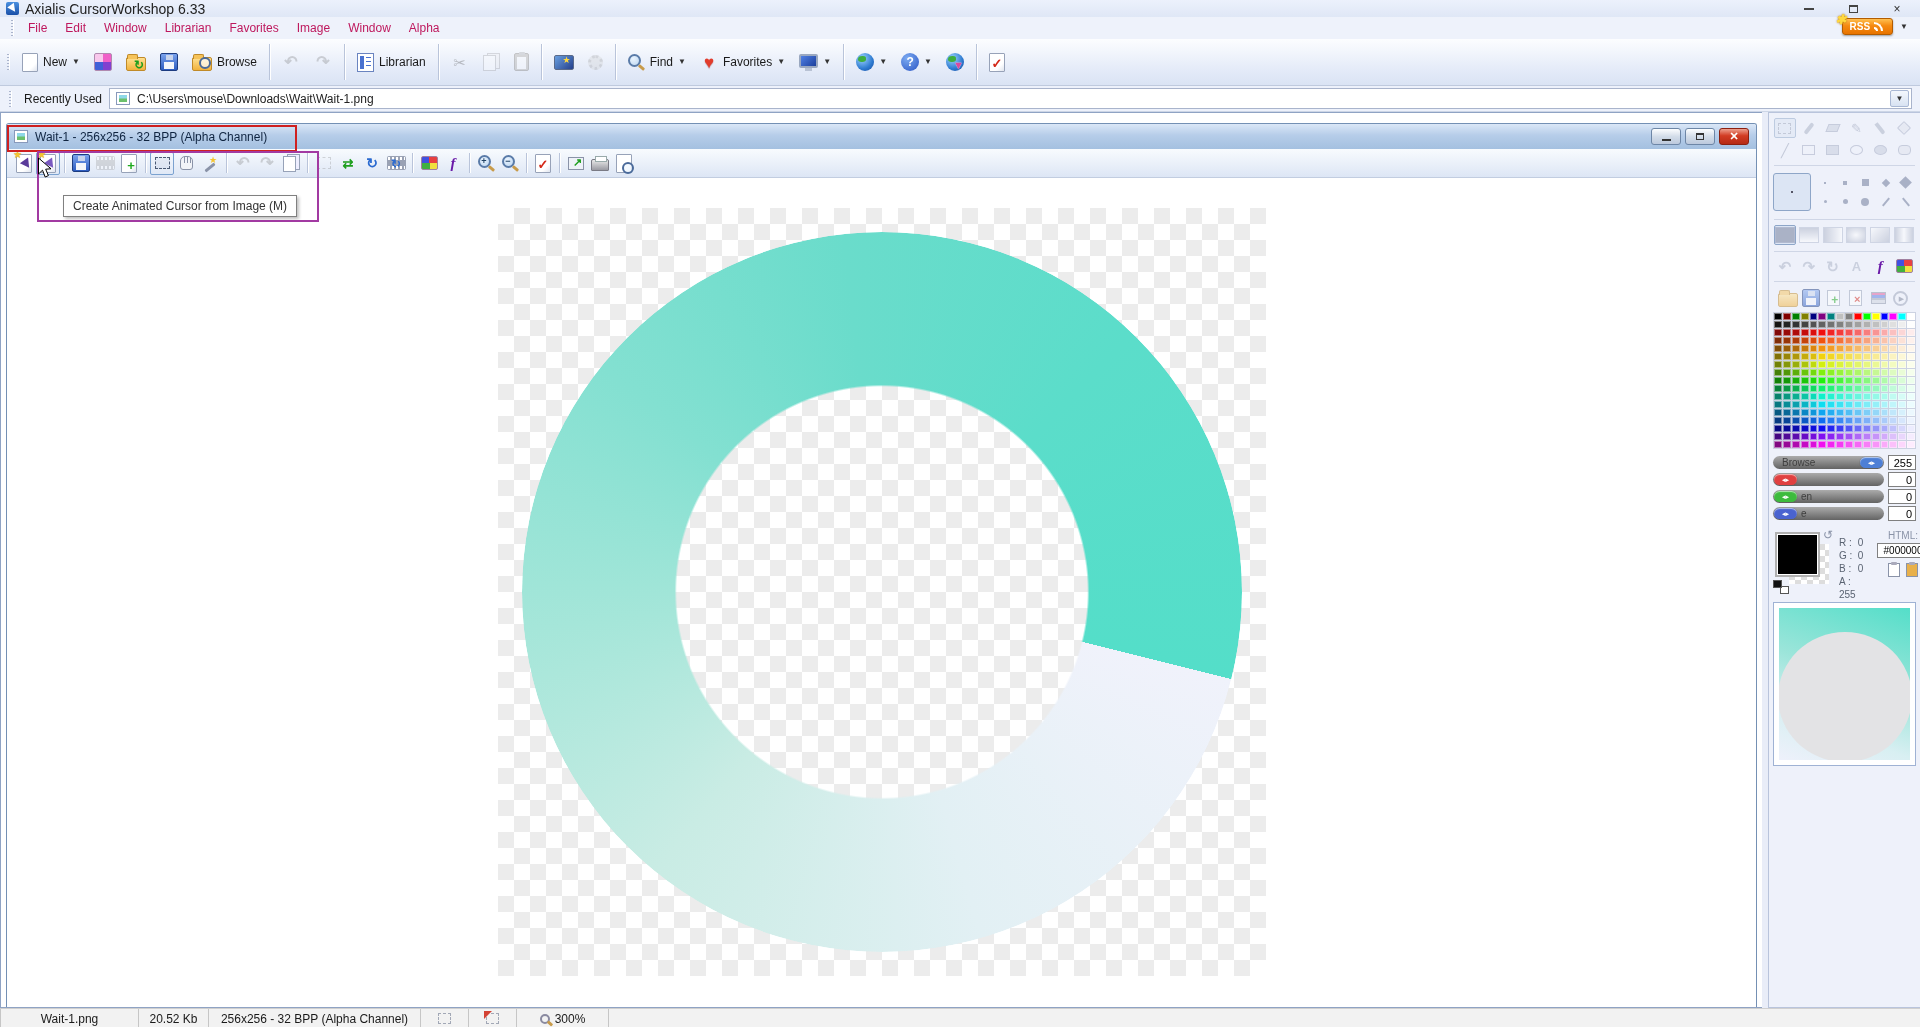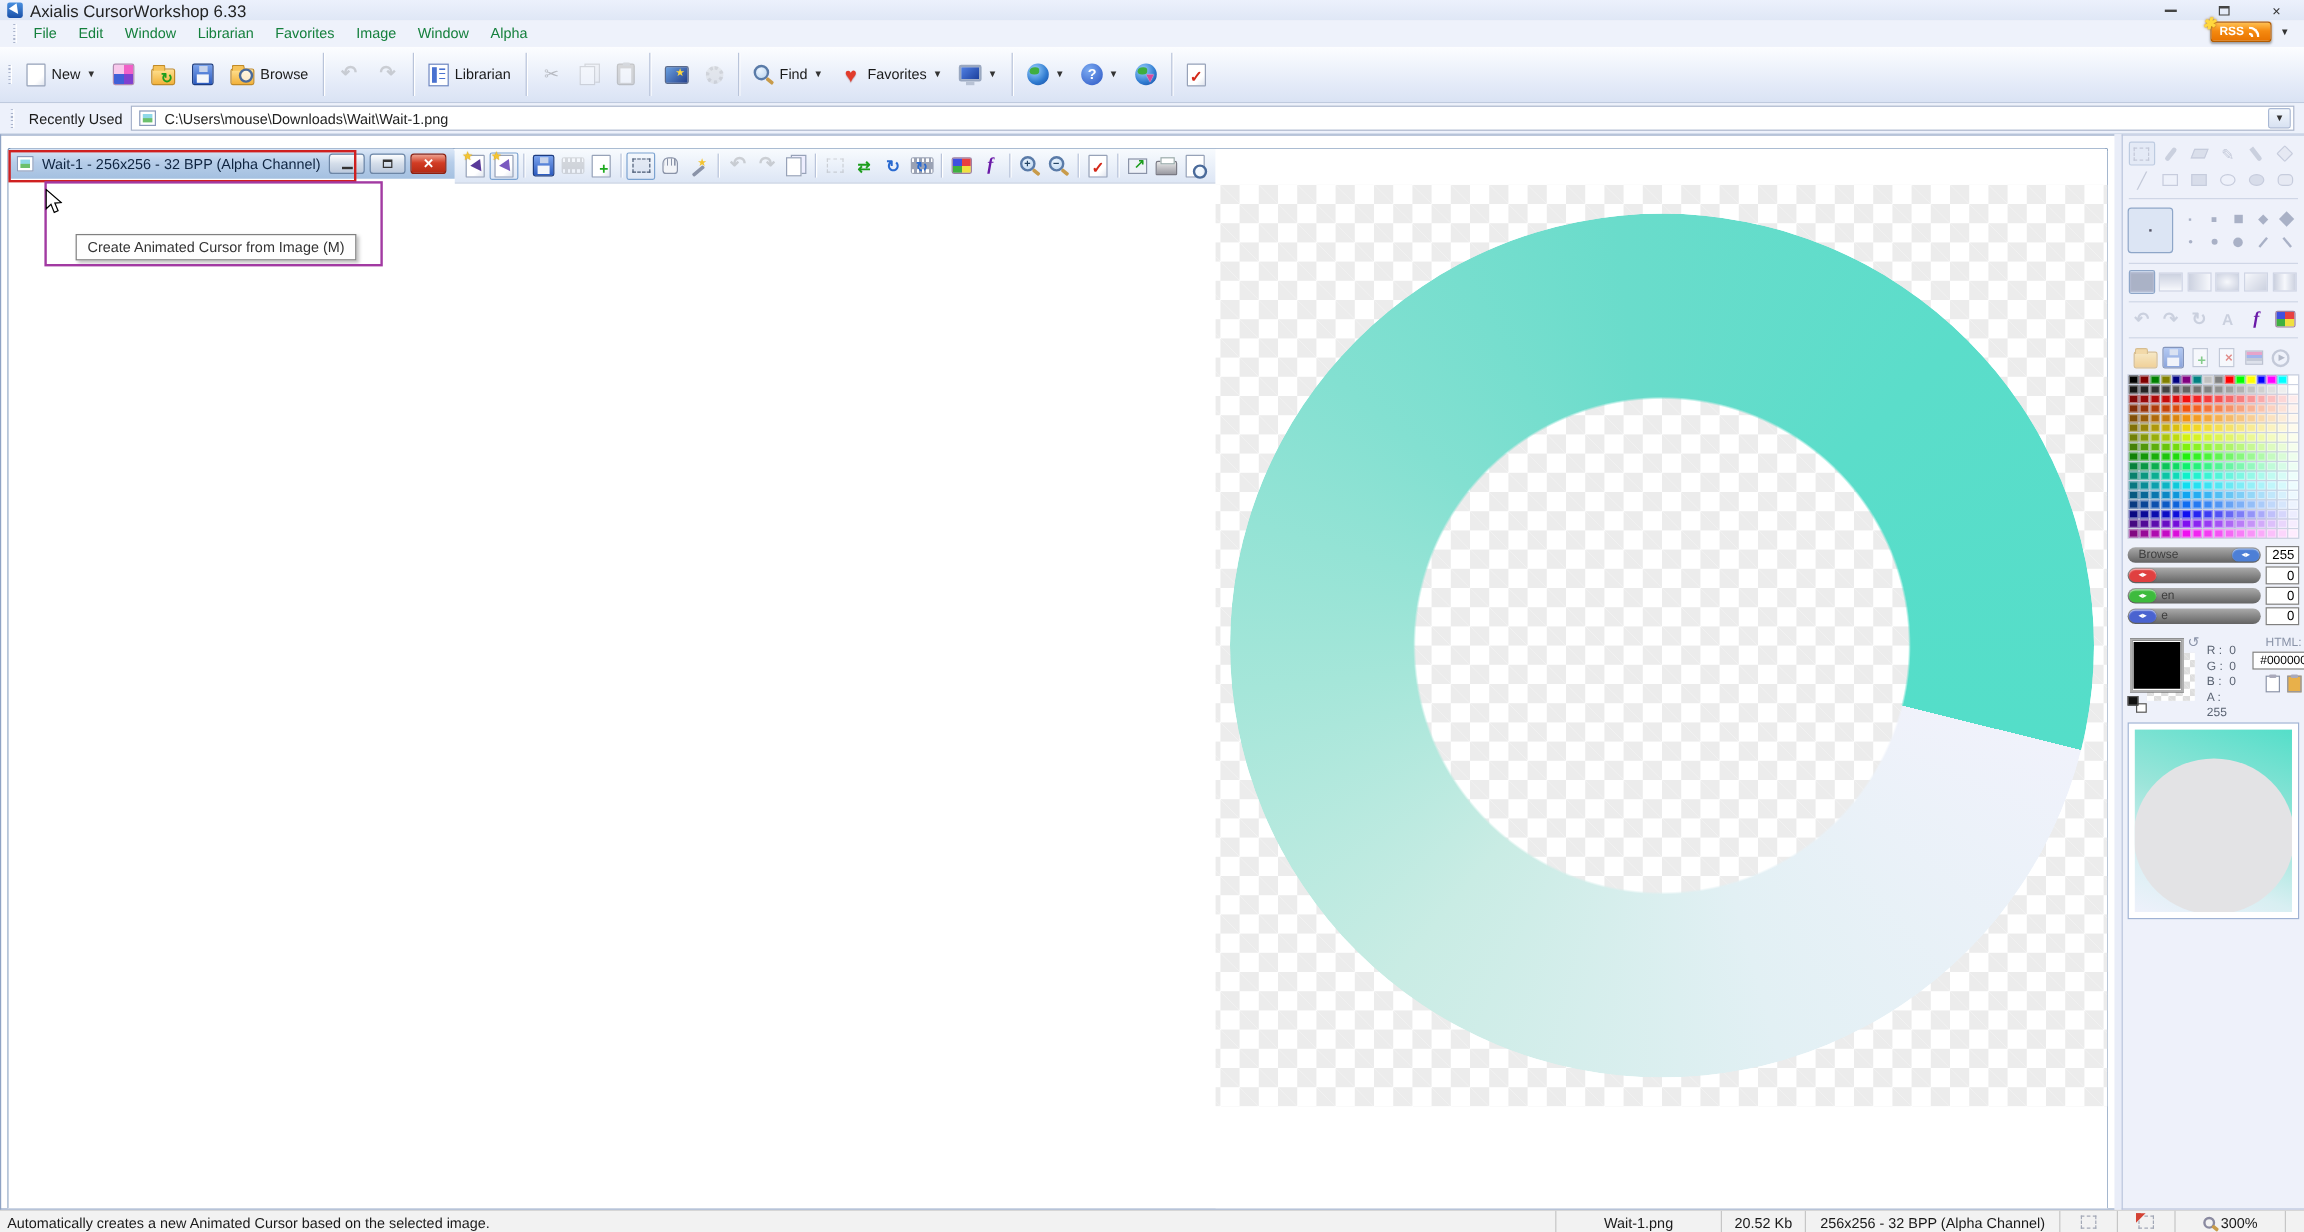--- a/index.html
+++ b/index.html
@@ -10,21 +10,21 @@
 #titlebar{height:17px;background:linear-gradient(#ecf1fc,#dfe7f6);display:flex;align-items:center;padding:0 6px;gap:6px}
 #titlebar .t{font-size:14px;color:#222}
 .winbtns{margin-left:auto;display:flex;gap:30px;padding-right:10px;align-items:center}
 .wb{width:14px;height:12px;display:flex;align-items:center;justify-content:center;color:#333;font-size:12px}
 .wb-min i{display:block;width:10px;height:2px;background:#444}
 .wb-max i{display:block;width:9px;height:8px;border:1px solid #444;border-top:2px solid #444}
 
 
 #menubar{height:22px;display:flex;align-items:center;background:#eef2fb;padding-left:6px;position:relative}
 .grip{width:3px;height:16px;margin:0 5px;background:repeating-linear-gradient(#aab4cc 0 1px,transparent 1px 3px);border-right:1px solid #fff}
-.menu-item{padding:3px 9px;color:#15803d}
+.menu-item{padding:3px 9px;color:#be185d}
 #rss{position:absolute;right:12px;top:1px;display:flex;align-items:center;gap:7px}
 .rss-badge{position:relative;background:linear-gradient(#ffc050,#f58a10 45%,#e87300);border:1px solid #b35c00;border-radius:3px;color:#fff;font-weight:bold;font-size:10px;padding:2px 7px;display:flex;gap:4px;align-items:center;box-shadow:0 1px 2px rgba(0,0,0,.35)}
 .rss-star{position:absolute;left:-7px;top:-7px;color:#ffd83e;font-size:13px;text-shadow:0 0 2px #a60}
 .wifi{position:relative;width:11px;height:9px}
 .wifi i{position:absolute;left:0;bottom:0;border:solid #fff;border-width:2px 2px 0 0;border-radius:0 100% 0 0}
 .wifi .w1{width:4px;height:4px}.wifi .w2{width:9px;height:9px}
 .arr{font-size:8px;color:#333;line-height:1}
 
 
 #maintoolbar{height:47px;background:linear-gradient(#fcfdff,#e3eaf8 70%,#dae3f4);border-bottom:1px solid #bfcade;display:flex;align-items:center;padding:2px 2px}
@@ -33,21 +33,21 @@
 .disabled{opacity:.35;filter:grayscale(.9)}
 
 
 #recentbar{height:26px;background:#edf1fb;display:flex;align-items:center;padding:0 8px 0 4px;gap:7px;border-bottom:1px solid #cdd6e6}
 #recent-combo{flex:1;height:21px;background:#fff;border:1px solid #a9b4cc;display:flex;align-items:center;gap:7px;padding:0 2px 0 6px;color:#222}
 .combo-arrow{margin-left:auto;width:19px;height:17px;background:linear-gradient(#f4f8fd,#d8e2f2);border:1px solid #a9b8d4;border-radius:2px;display:flex;align-items:center;justify-content:center}
 
 
 #workarea{display:flex;height:896px}
 #mdi{flex:1;background:#fff;border:1px solid #8fa3c4;border-right:none;position:relative;overflow:hidden}
-#docwin{position:absolute;left:5px;top:10px;right:5px;bottom:0;display:flex;flex-direction:row;border:1px solid #7490b4;border-bottom:none;border-radius:3px 3px 0 0;background:#fff}
+#docwin{position:absolute;left:5px;top:10px;right:5px;bottom:0;display:flex;flex-direction:column;border:1px solid #7490b4;border-bottom:none;border-radius:3px 3px 0 0;background:#fff}
 .doctitle{height:25px;flex:none;background:linear-gradient(#dbe7f7,#b6cde9 45%,#a4c0e0);display:flex;align-items:center;padding:0 7px;gap:7px;border-radius:2px 2px 0 0;color:#0f2440}
 .dt-btns{margin-left:auto;display:flex;gap:4px}
 .dt-btn{width:30px;height:17px;border:1px solid #6d86a6;border-radius:3px;background:linear-gradient(#fdfeff,#d3dde9 50%,#bcc9dd);display:flex;align-items:center;justify-content:center;color:#333}
 .dt-btn i{display:block}
 .i-min{width:9px;height:2px;background:#333;margin-top:6px}
 .i-rest{width:8px;height:7px;border:1px solid #333;border-top:2px solid #333}
 .dt-close{background:linear-gradient(#eda08e,#d23c24 45%,#b52a14);border-color:#8c2010;color:#fff;font-weight:bold;font-size:11px}
 .doctoolbar{height:29px;flex:none;background:linear-gradient(#f8fbfe,#dde6f5);border-bottom:1px solid #c2cde0;display:flex;align-items:center;padding:0 5px}
 .db-btn{width:24px;height:23px;display:flex;align-items:center;justify-content:center;border-radius:2px;border:1px solid transparent;flex:none}
 .db-btn.active{border-color:#7ba2d0;background:linear-gradient(#eaf2fc,#cfe3f8)}
@@ -974,21 +974,20 @@
     </div>
     <div id="preview">
       <div id="pimg" style="background: linear-gradient(200deg, rgb(84, 222, 201), rgb(156, 229, 218) 45%, rgb(216, 239, 242) 75%, rgb(238, 241, 251));">
         <div id="pcircle"></div>
       </div>
     </div>
   </div>
 </div>
 
 <div id="statusbar">
-  <div class="sb-cell" id="sb-msg">Automatically creates a new Animated Cursor based on the selected image.</div>
   <div class="sb-cell" style="width:138px">Wait-1.png</div>
   <div class="sb-cell" style="width:70px">20.52 Kb</div>
   <div class="sb-cell" style="width:212px">256x256 - 32 BPP (Alpha Channel)</div>
   <div class="sb-cell" style="width:48px">
       <span class="sb-selicon"></span>
     </div>
   <div class="sb-cell" style="width:48px">
       <span class="sb-selicon red"></span>
     </div>
   <div class="sb-cell" style="width:92px">

